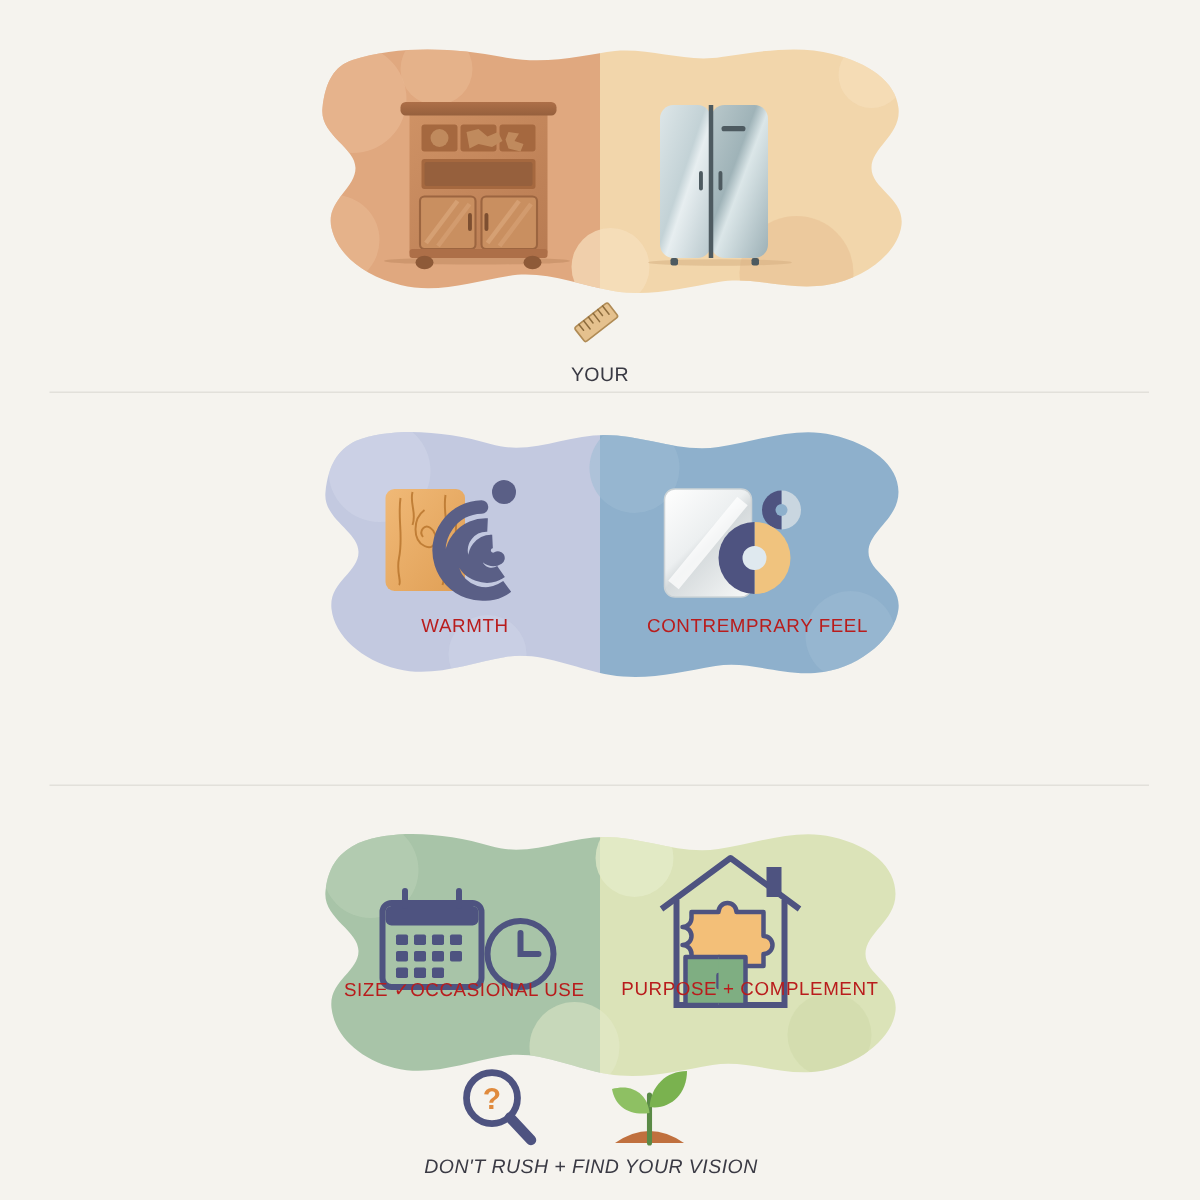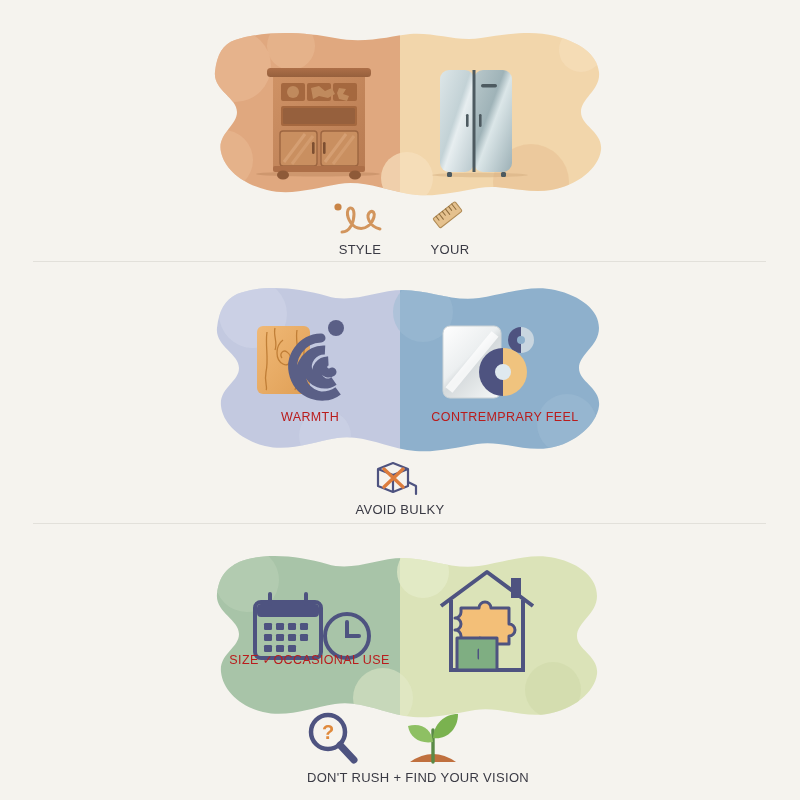--- a/index.html
+++ b/index.html
@@ -191,30 +191,20 @@
             <rect x="284" y="86" width="2.6" height="13" rx="1.3" fill="#4d5a60"></rect>
             <rect x="252" y="144" width="5" height="5" rx="1.5" fill="#4d5a60"></rect>
             <rect x="306" y="144" width="5" height="5" rx="1.5" fill="#4d5a60"></rect>
           </g>
         </g>
       </svg>
     </div>
 
     <div class="icon-row" style="left:250px; top:198px; width:300px; gap:36px;">
 
-      <div class="icon-item">
-        <div class="icon-box" style="height:40px;">
-          <svg width="64" height="40" viewBox="0 0 64 40">
-            <circle cx="10" cy="9" r="3.6" fill="#c98446"></circle>
-            <path d="M14,34 C22,34 26,24 26,16 C26,10 22,8 20,12 C18,17 22,28 30,30
-                     C38,32 44,26 46,19 C47,15 45,12 42,14 C38,17 40,28 52,31" fill="none" stroke="#d2955d" stroke-width="3" stroke-linecap="round"></path>
-          </svg>
-        </div>
-        <div class="icon-label">STYLE</div>
-      </div>
 
       <div class="icon-item">
         <div class="icon-box" style="height:40px;">
           <svg width="44" height="40" viewBox="0 0 44 40">
             <g transform="rotate(-38 22 20)">
               <rect x="8" y="10" width="28" height="12" rx="1.5" fill="#e5c18e" stroke="#b08b55" stroke-width="1.1"></rect>
               <path d="M12,10 v5 M16,10 v7 M20,10 v5 M24,10 v7 M28,10 v5 M32,10 v7" stroke="#8d6c3d" stroke-width="1" stroke-linecap="round"></path>
             </g>
           </svg>
         </div>
@@ -289,35 +279,20 @@
               <circle cx="0" cy="0" r="8" fill="#dfe9ef"></circle>
             </g>
           </g>
         </g>
       </svg>
     </div>
 
     <div class="banner-label" style="left:245px; top:148px; width:130px;">WARMTH</div>
     <div class="banner-label" style="left:415px; top:148px; width:180px;">CONTREMPRARY FEEL</div>
 
-    <div class="icon-row" style="left:340px; top:194px; width:120px;">
-      <div class="icon-item">
-        <div class="icon-box" style="height:42px;">
-          <svg width="58" height="42" viewBox="0 0 58 42">
-            <g stroke="#4e5380" stroke-width="2.2" fill="none" stroke-linejoin="round">
-              <path d="M22,7 L37,13 L37,30 L22,36 L7,30 L7,13 Z"></path>
-              <path d="M7,13 L22,19 L37,13 M22,19 L22,36"></path>
-              <path d="M37,26 L45,30 L45,38" stroke-linecap="round"></path>
-            </g>
-            <path d="M13,13 L32,31 M32,13 L13,31" stroke="#dd7d3d" stroke-width="3.4" stroke-linecap="round"></path>
-          </svg>
-        </div>
-        <div class="icon-label">AVOID BULKY</div>
-      </div>
-    </div>
   </div>
 
   <div class="divider" id="divider-2"></div>
 
   <div class="section" id="section-use">
 
     <div class="banner" id="banner-use">
       <svg viewBox="0 0 410 172" xmlns="http://www.w3.org/2000/svg">
         <defs>
           <clipPath id="clipS3">
@@ -368,34 +343,35 @@
                      a6,6 0 0 1 -6,6 v8 h-48 v-8 a6,6 0 0 0 -6,-6 a6,6 0 0 0 0,-12 a6,6 0 0 0 6,-6 z" fill="#f3bf78" stroke="#4e5380" stroke-width="3" stroke-linejoin="round"></path>
 
             <path d="M262,88 h22 a6,6 0 0 1 6,6 a6,6 0 0 1 -6,6 v8 a6,6 0 0 1 6,6 a6,6 0 0 1 -6,6 h-22 v-32 z" fill="#7fae82" stroke="#4e5380" stroke-width="3" stroke-linejoin="round"></path>
             <path d="M284,88 h18 v32 h-18" fill="#7fae82" stroke="#4e5380" stroke-width="3" stroke-linejoin="round"></path>
           </g>
         </g>
       </svg>
     </div>
 
     <div class="banner-label" style="left:222px; top:128px; width:175px;">SIZE ✓OCCASIONAL USE</div>
+    <div class="banner-label" style="left:405px; top:128px; width:190px;">PURPOSE + COMPLEMENT</div>
 
     <div class="inline-art" style="left:302px; top:184px;">
       <svg width="62" height="62" viewBox="0 0 62 62">
         <circle cx="26" cy="24" r="17" fill="none" stroke="#4e5380" stroke-width="4.5"></circle>
         <path d="M38,37 L52,52" stroke="#4e5380" stroke-width="7" stroke-linecap="round"></path>
         <text x="26" y="31" text-anchor="middle" font-family="Liberation Sans, sans-serif" font-size="20" font-weight="bold" fill="#e08a3c">?</text>
       </svg>
     </div>
 
     <div class="inline-art" style="left:398px; top:180px;">
       <svg width="70" height="64" viewBox="0 0 70 64">
         <path d="M12,58 Q35,42 58,58 Z" fill="#c0703e"></path>
         <path d="M35,58 C35,44 35,34 35,26" stroke="#5a8a46" stroke-width="3.4" fill="none" stroke-linecap="round"></path>
         <path d="M35,38 C22,40 12,34 10,22 C24,18 34,26 35,38 Z" fill="#8ec063"></path>
         <path d="M35,34 C36,20 46,10 60,10 C60,26 48,36 35,34 Z" fill="#7ab24f"></path>
       </svg>
     </div>
 
-    <div class="caption-under" style="left:268px; top:246px; width:300px;">DON'T RUSH + FIND YOUR VISION</div>
+    <div class="caption-under" style="left:244px; top:246px; width:300px;font-style:italic;">DON'T RUSH + FIND YOUR VISION</div>
   </div>
 
 </div>
 
 </body></html>

